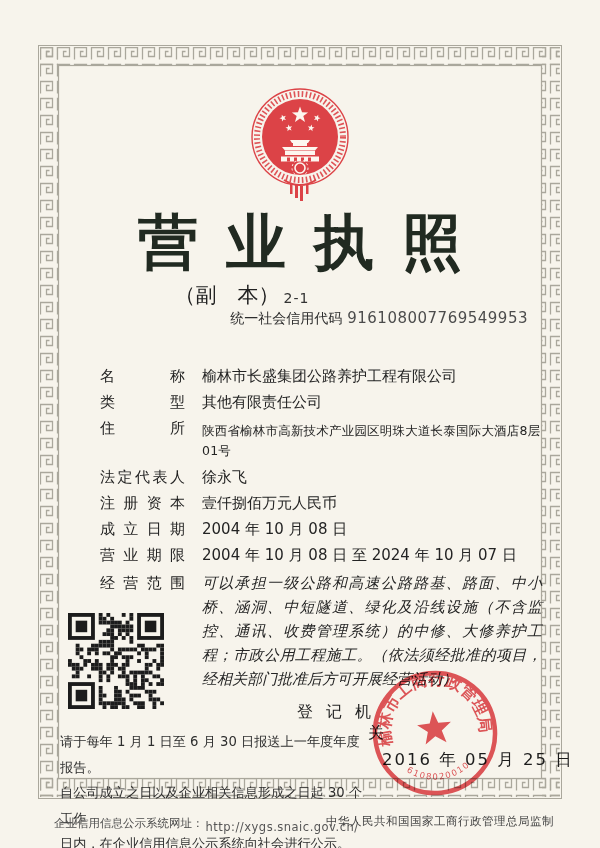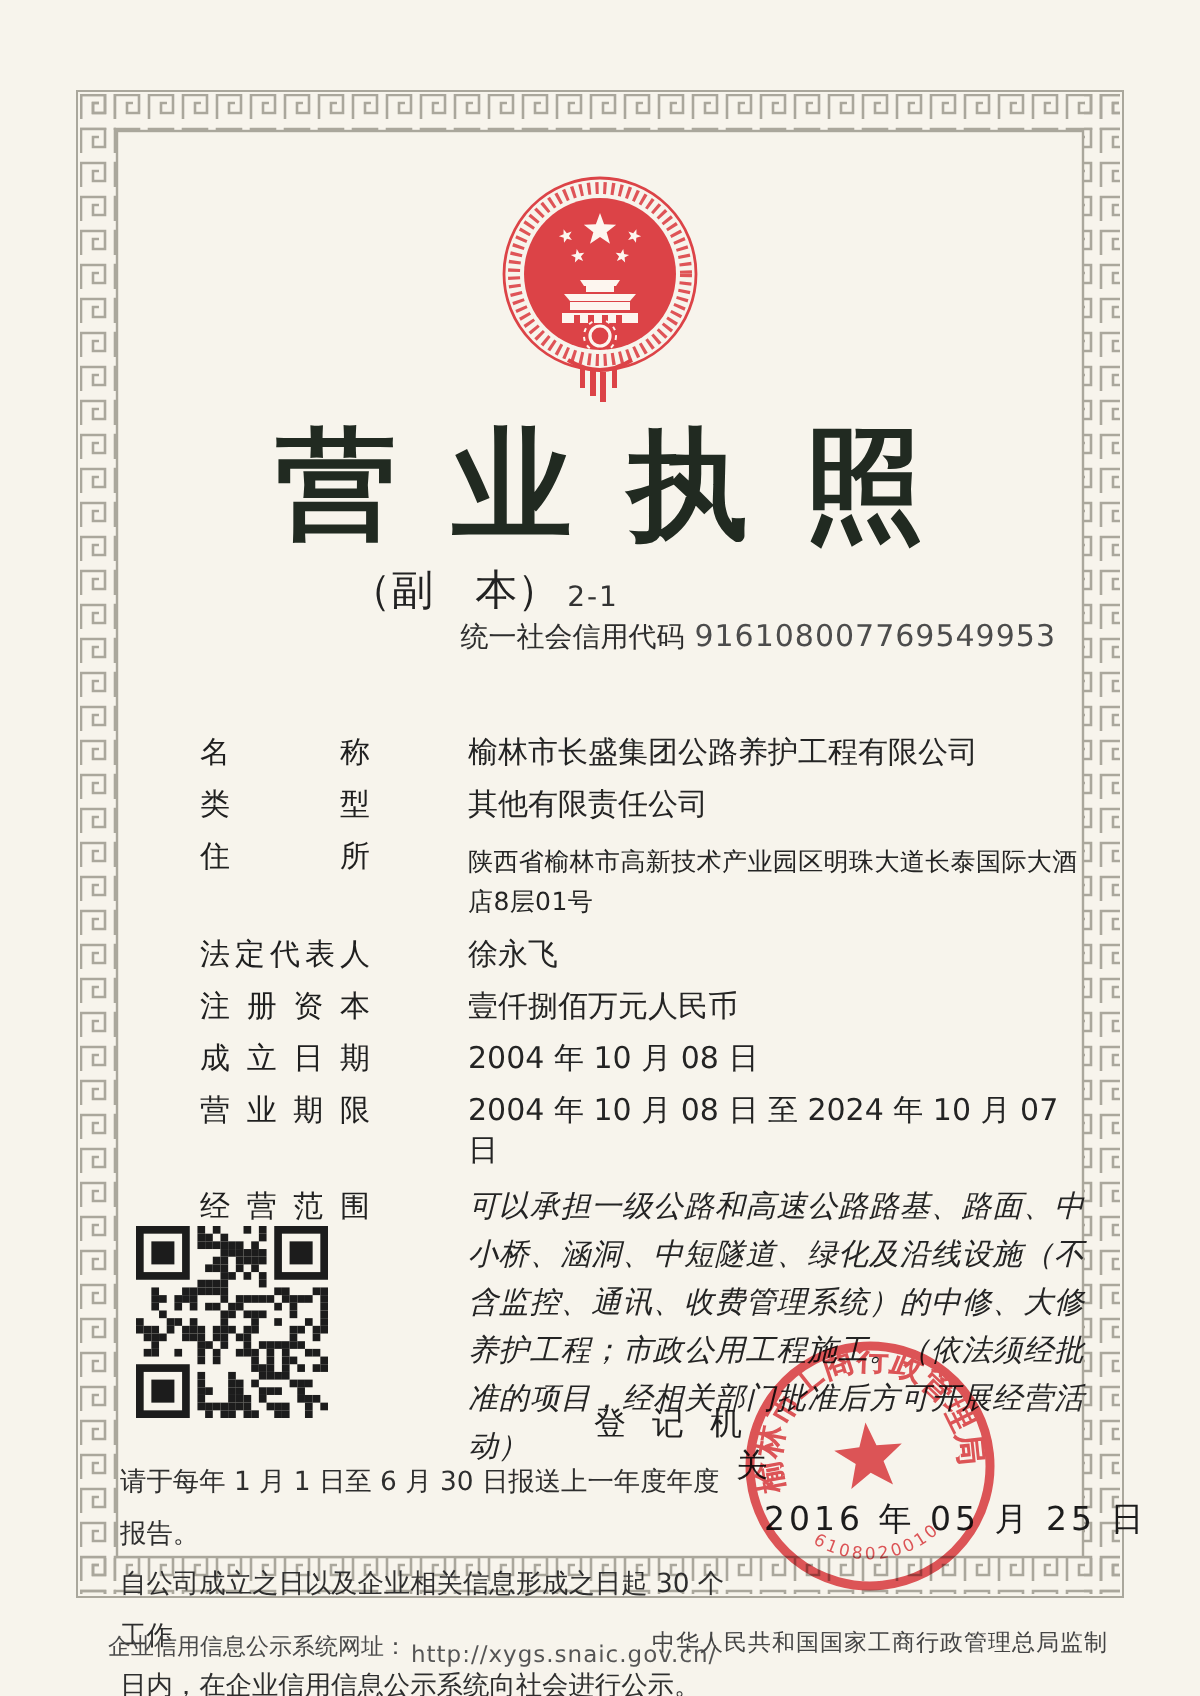--- a/index.html
+++ b/index.html
@@ -27,21 +27,21 @@
   
   .copy-wrap{left:0;top:281px;width:484px;text-align:center;font-size:21px;color:#222;}
   .copy-wrap .copy-no{font-size:14px;color:#333;position:relative;top:1px;margin-left:4px;letter-spacing:1px;}
 
   
   .credit-wrap{top:309px;right:72px;font-size:14px;color:#2d2d2d;}
   .credit-wrap .code{font-size:15px;color:#4c4c4c;letter-spacing:.5px;margin-left:5px;}
 
   
   .fields{left:100px;top:366px;width:442px;}
-  .row{display:flex;margin-bottom:6px;line-height:20px;font-size:15px;gap:32px;}
+  .row{display:flex;margin-bottom:6px;line-height:20px;font-size:15px;}
   .row .lab{
     width:85px;flex:0 0 85px;color:#1f1f1f;
     text-align:justify;text-align-last:justify;text-justify:inter-character;
   }
   .row .val{margin-left:17px;flex:1;color:#242424;}
   .row.small-val .val{font-size:12.5px;letter-spacing:.2px;line-height:20px;padding-top:3px;}
   .row.multiline{line-height:24px;}
   .row.multiline .val{line-height:24px;text-align:justify;font-style:italic;}
 
   

